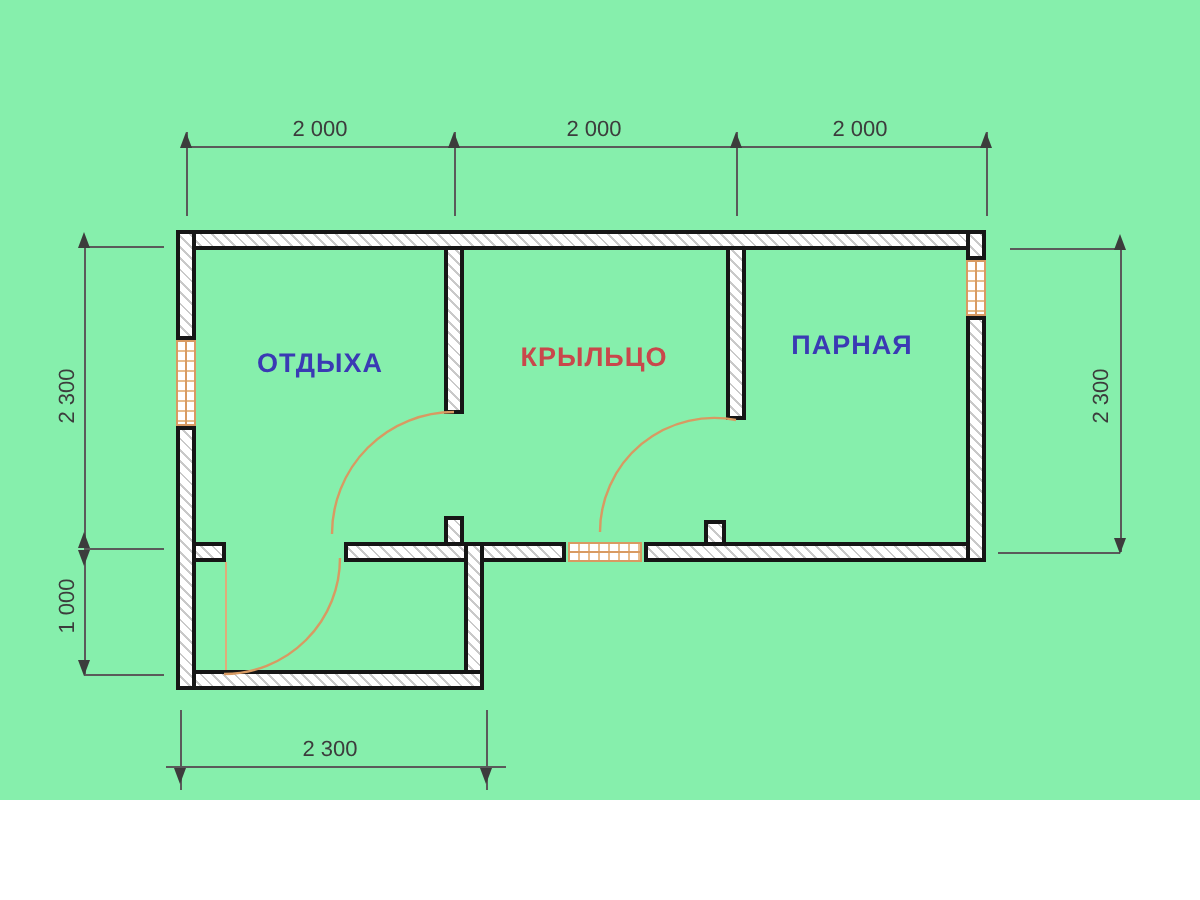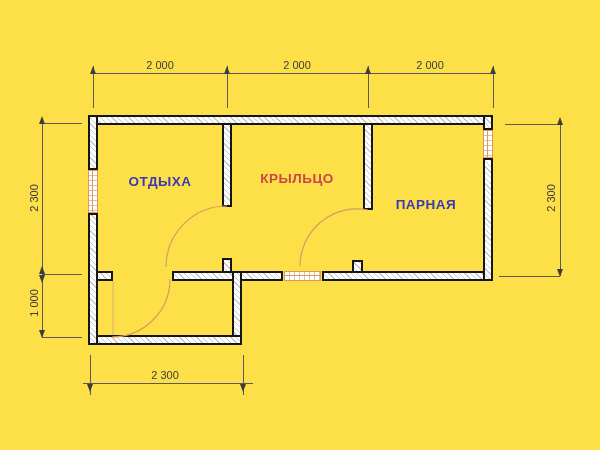--- a/index.html
+++ b/index.html
@@ -1,16 +1,16 @@
 <!DOCTYPE html>
 <html><head>
 <meta charset="utf-8">
 <style>
   html,body{margin:0;padding:0;background:#ffffff;}
-  #canvas{position:relative;width:600px;height:450px;background:#fde047;overflow:hidden;
+  #canvas{position:relative;width:600px;height:400px;background:#86efac;overflow:hidden;
           font-family:"Liberation Sans", sans-serif;}
   
   .wall{position:absolute;box-sizing:border-box;border:2px solid #161616;
         background:repeating-linear-gradient(45deg,#ffffff 0 3px,#c9c9c9 3px 4px);z-index:1;}
   
   .window{position:absolute;box-sizing:border-box;border:1px solid #d89a62;background-color:#fff;z-index:2;}
   .window.v{background-image:
       linear-gradient(90deg,transparent calc(50% - .5px),#d89a62 calc(50% - .5px),#d89a62 calc(50% + .5px),transparent calc(50% + .5px)),
       repeating-linear-gradient(180deg,transparent 0 4px,#e8bd8d 4px 5px);}
   .window.h{background-image:
@@ -97,15 +97,15 @@
   <div class="dline" style="left:90px;top:355px;width:1px;height:40px;"></div>
   <div class="dline" style="left:243px;top:355px;width:1px;height:40px;"></div>
   <div class="arr down" style="left:87px;top:384px;"></div>
   <div class="arr down" style="left:240px;top:384px;"></div>
   <div class="dimtext" style="left:125px;top:369px;width:80px;">2 300</div>
 
   <div class="room blue" style="left:95px;top:174px;width:130px;">
     <div>ОТДЫХА</div>
   </div>
   <div class="room red" style="left:237px;top:171px;width:120px;">КРЫЛЬЦО</div>
-  <div class="room blue" style="left:366px;top:165px;width:120px;margin-top:32px;">ПАРНАЯ</div>
+  <div class="room blue" style="left:366px;top:165px;width:120px;">ПАРНАЯ</div>
 
 </div>
 
 </body></html>

